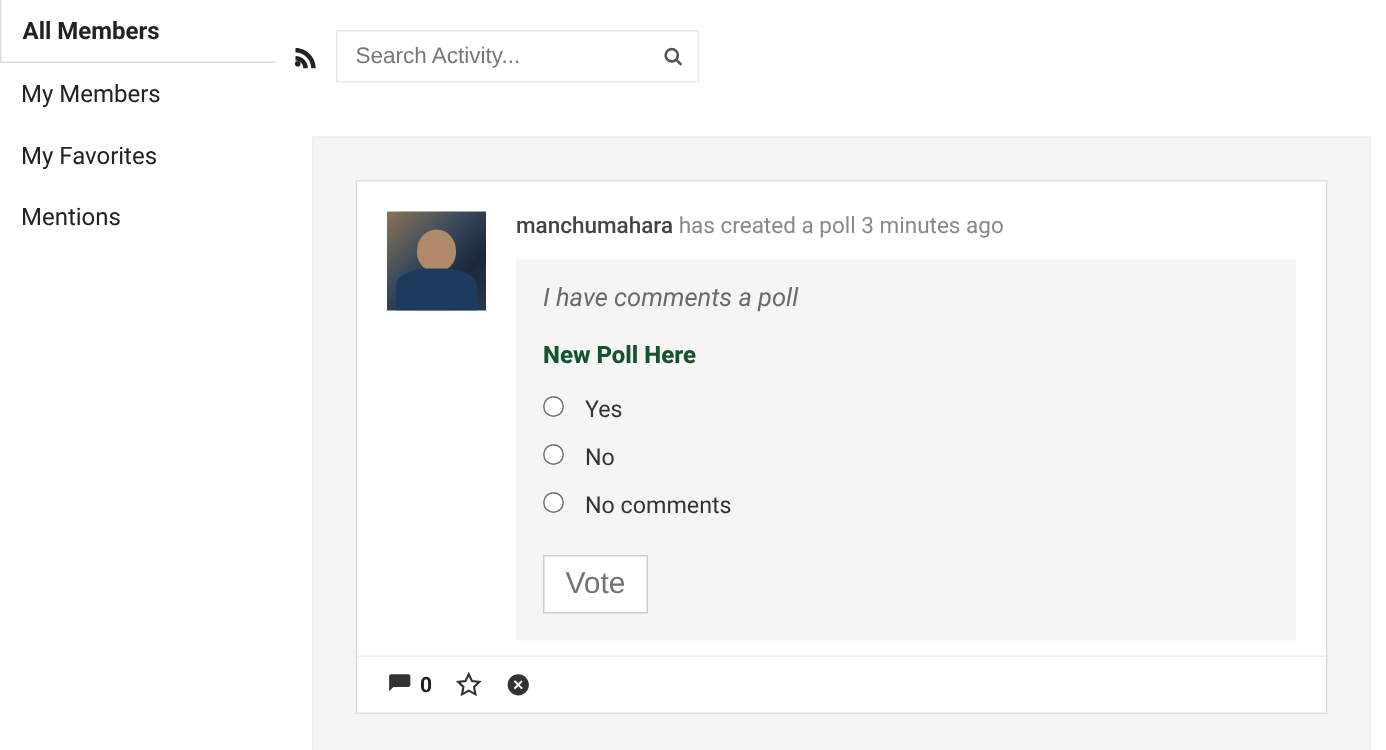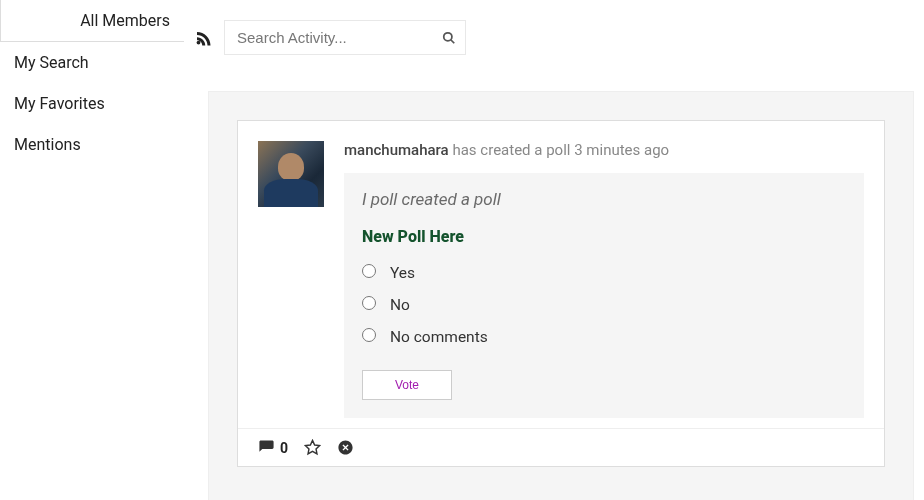--- a/index.html
+++ b/index.html
@@ -18,25 +18,24 @@
       flex-shrink: 0;
     }
     .sidebar-item {
       padding: 11px 14px;
       font-size: 16px;
       color: #222;
       cursor: pointer;
       border-right: 1px solid transparent;
     }
     .sidebar-item.active {
-      font-weight: 400;
+      font-weight: 700;
       border: 1px solid #ddd;
       border-right: none;
       border-top: none;
-      text-align: right;
     }
     .sidebar-item:not(.active) {
       border-right: 1px solid transparent;
     }
     .main {
       flex: 1;
       padding: 0 10px 0 0;
     }
     .topbar {
       display: flex;
@@ -160,25 +159,25 @@
       margin-bottom: 14px;
       font-size: 15.5px;
       color: #333;
     }
     .poll-option input[type="radio"] {
       width: 14px; height: 14px;
       cursor: pointer;
     }
     .vote-btn {
       margin-top: 10px;
-      padding: 7px 32px;
+      padding: 7px 14px;
       background: #fff;
       border: 1px solid #ccc;
-      font-size: 12px;
-      color: #a21caf;
+      font-size: 20px;
+      color: #737373;
       cursor: pointer;
     }
     .card-footer {
       border-top: 1px solid #eee;
       padding: 10px 20px;
       display: flex;
       align-items: center;
       gap: 16px;
     }
     .footer-action {
@@ -194,21 +193,21 @@
       font-weight: 700;
       color: #222;
     }
   </style>
 </head>
 <body>
 
 <div class="layout">
   <nav class="sidebar">
     <div class="sidebar-item active">All Members</div>
-    <div class="sidebar-item">My Search</div>
+    <div class="sidebar-item">My Members</div>
     <div class="sidebar-item">My Favorites</div>
     <div class="sidebar-item">Mentions</div>
   </nav>
 
   <main class="main">
     <div class="topbar">
       <svg class="rss-icon" viewBox="0 0 24 24" fill="currentColor">
         <circle cx="6" cy="18" r="2.5"></circle>
         <path d="M4 4v4c7.7 0 14 6.3 14 14h4C22 12.1 13.9 4 4 4z"></path>
         <path d="M4 11v4c3.9 0 7 3.1 7 7h4c0-6.1-4.9-11-11-11z"></path>
@@ -231,21 +230,21 @@
         <div class="card-body">
           <div class="avatar"></div>
           <div class="card-content">
             <div class="activity-line">
               <span class="author">manchumahara</span>
               <span>has created a poll</span>
               <span>3 minutes ago</span>
             </div>
 
             <div class="poll-box">
-              <div class="poll-caption">I poll created a poll</div>
+              <div class="poll-caption">I have comments a poll</div>
               <div class="poll-title">New Poll Here</div>
 
               <label class="poll-option">
                 <input type="radio" name="poll" style="">
                 <span>Yes</span>
               </label>
               <label class="poll-option">
                 <input type="radio" name="poll" style="">
                 <span>No</span>
               </label>

